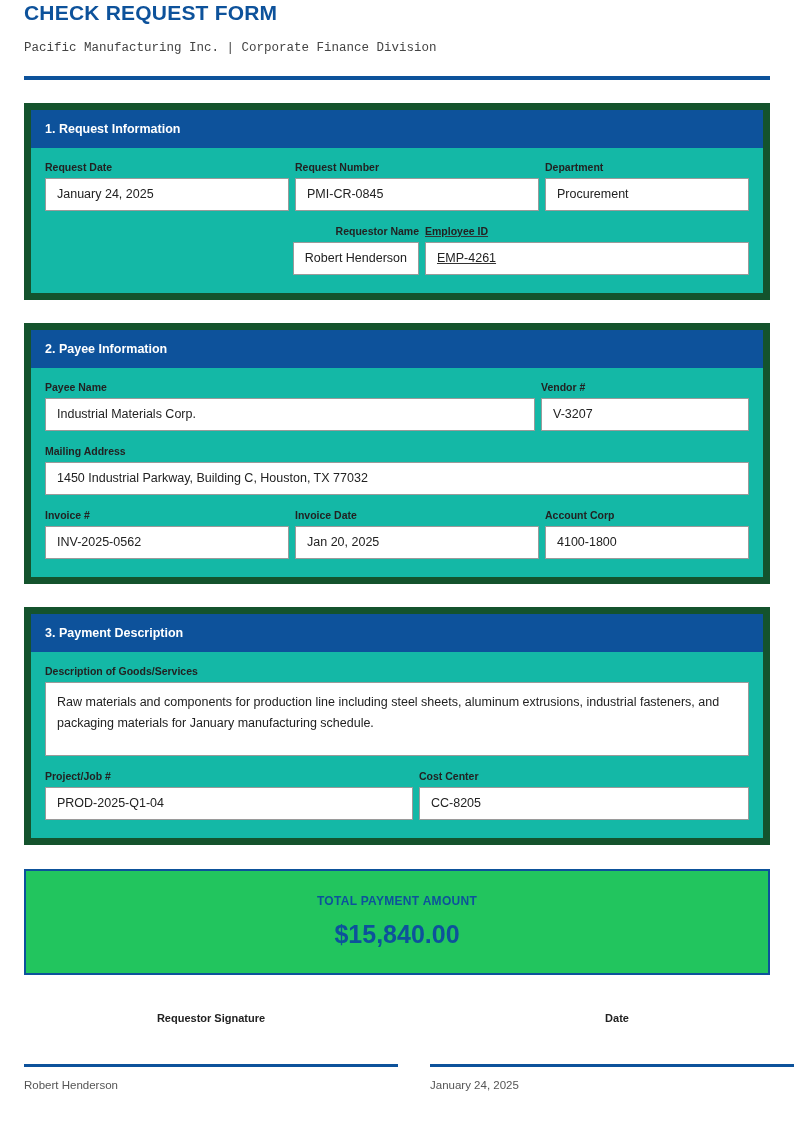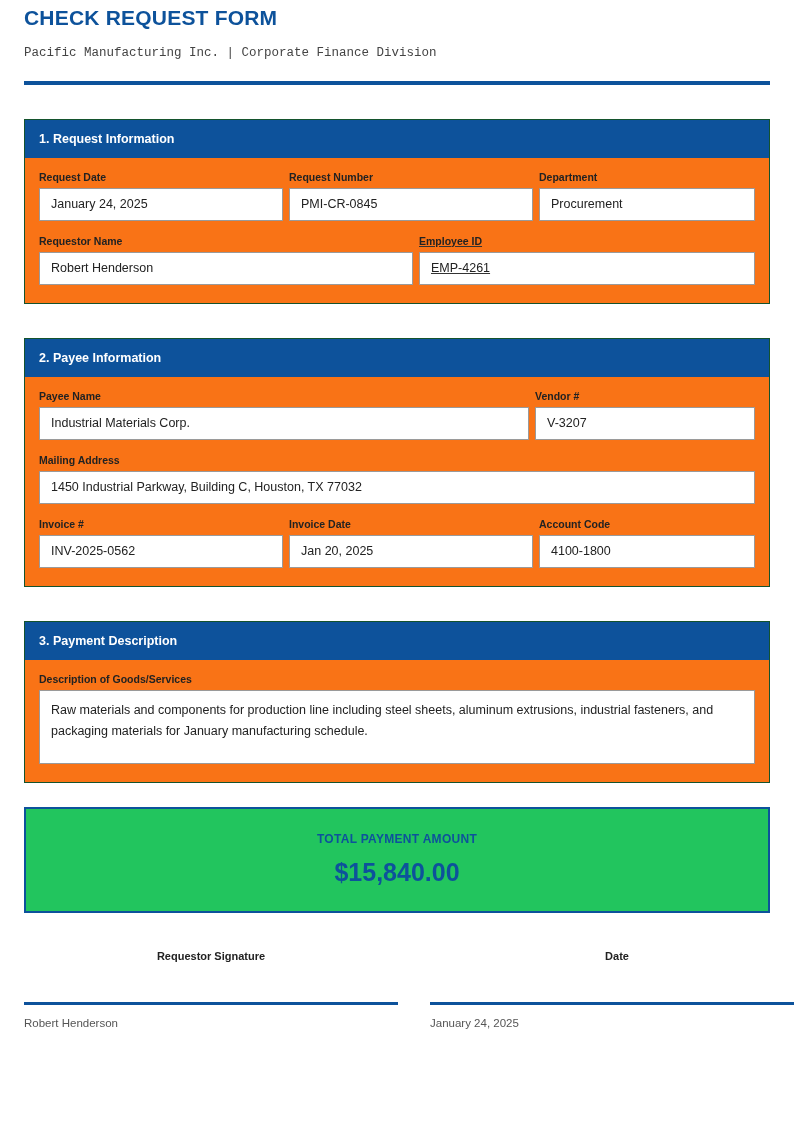--- a/index.html
+++ b/index.html
@@ -20,42 +20,41 @@
     padding: 0 24px;
   }
 
   
   .doc-title {
     font-size: 21px;
     font-weight: bold;
     color: #0d529b;
     letter-spacing: 0.2px;
     margin: 0;
-    padding-top: 5px;
     line-height: 26px;
   }
   .doc-subtitle {
     font-size: 12.5px;
     color: #444444;
     margin: 0;
     padding-top: 14px;
     line-height: 16px;
     font-family: Liberation Mono, monospace;
   }
   .title-rule {
     height: 4px;
     background: #0d529b;
     margin-top: 20px;
   }
 
   
   .section {
-    border: 1px solid #14532d;
-    margin-top: 34px;
-    background: #f97316;
+    border: 7px solid #14532d;
+    margin-top: 23px;
+    background: #14b8a6;
   }
   .section-header {
     background: #0d529b;
     color: #ffffff;
     font-size: 12.5px;
     font-weight: bold;
     padding: 11px 14px;
     line-height: 16px;
   }
   .section-body {
@@ -97,21 +96,21 @@
   }
   .field-value.desc {
     line-height: 21px;
     padding: 9px 11px;
   }
 
   
   .c-date   { flex: 0 0 244px; }
   .c-num    { flex: 0 0 244px; }
   .c-dept   { flex: 1 1 auto; }
-  .c-req    { flex: 0 0 374px; }
+  .c-req    { flex: 0 0 374px; align-items: flex-end; }
   .c-emp    { flex: 1 1 auto; text-decoration: underline; }
   .c-payee  { flex: 0 0 490px; }
   .c-vendor { flex: 1 1 auto; }
   .c-full   { flex: 1 1 auto; }
   .c-inv    { flex: 0 0 244px; }
   .c-invdt  { flex: 0 0 244px; }
   .c-acct   { flex: 1 1 auto; }
   .c-proj   { flex: 0 0 368px; }
   .c-cost   { flex: 1 1 auto; }
 
@@ -234,39 +233,49 @@
       <div class="row">
         <div class="field c-inv">
           <div class="field-label">Invoice #</div>
           <div class="field-value">INV-2025-0562</div>
         </div>
         <div class="field c-invdt">
           <div class="field-label">Invoice Date</div>
           <div class="field-value">Jan 20, 2025</div>
         </div>
         <div class="field c-acct">
-          <div class="field-label">Account Code</div>
+          <div class="field-label">Account Corp</div>
           <div class="field-value">4100-1800</div>
         </div>
       </div>
 
     </div>
   </div>
 
   <div class="section">
     <div class="section-header">3. Payment Description</div>
     <div class="section-body">
 
       <div class="row">
         <div class="field c-full">
           <div class="field-label">Description of Goods/Services</div>
           <div class="field-value tall desc">Raw materials and components for production line including steel sheets, aluminum extrusions, industrial fasteners, and packaging materials for January manufacturing schedule.</div>
         </div>
       </div>
 
+      <div class="row">
+        <div class="field c-proj">
+          <div class="field-label">Project/Job #</div>
+          <div class="field-value">PROD-2025-Q1-04</div>
+        </div>
+        <div class="field c-cost">
+          <div class="field-label">Cost Center</div>
+          <div class="field-value">CC-8205</div>
+        </div>
+      </div>
 
     </div>
   </div>
 
   <div class="total-box">
     <div class="total-label">TOTAL PAYMENT AMOUNT</div>
     <div class="total-amount">$15,840.00</div>
   </div>
 
   <div class="sig-row">

